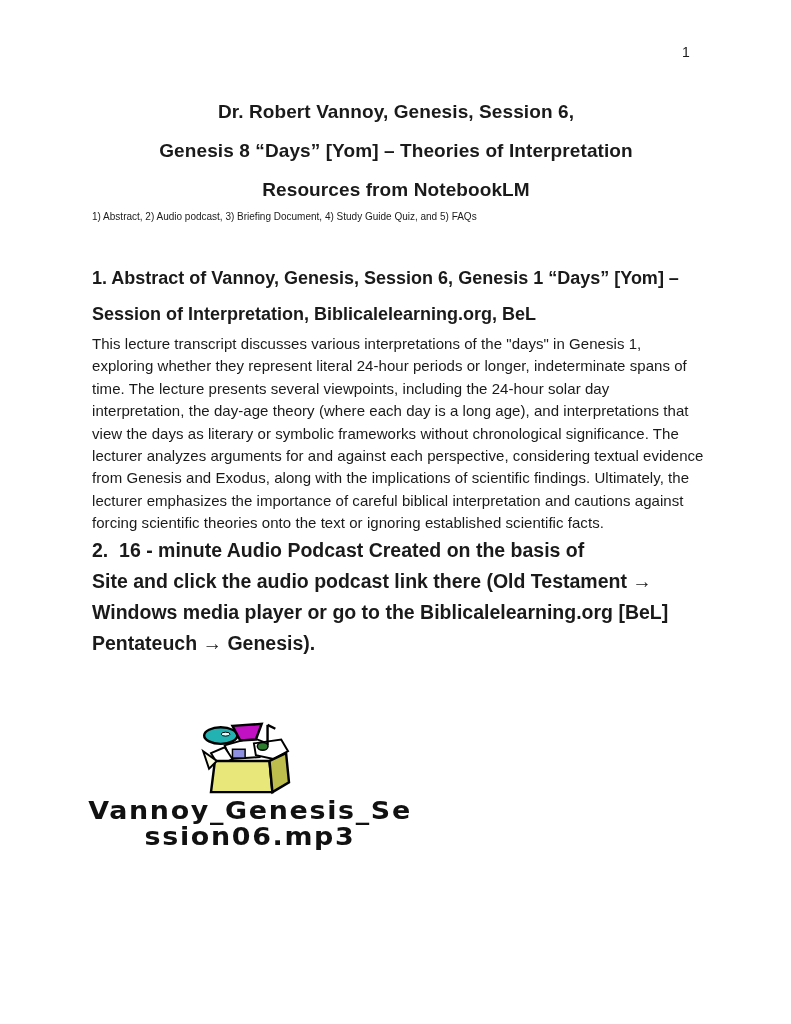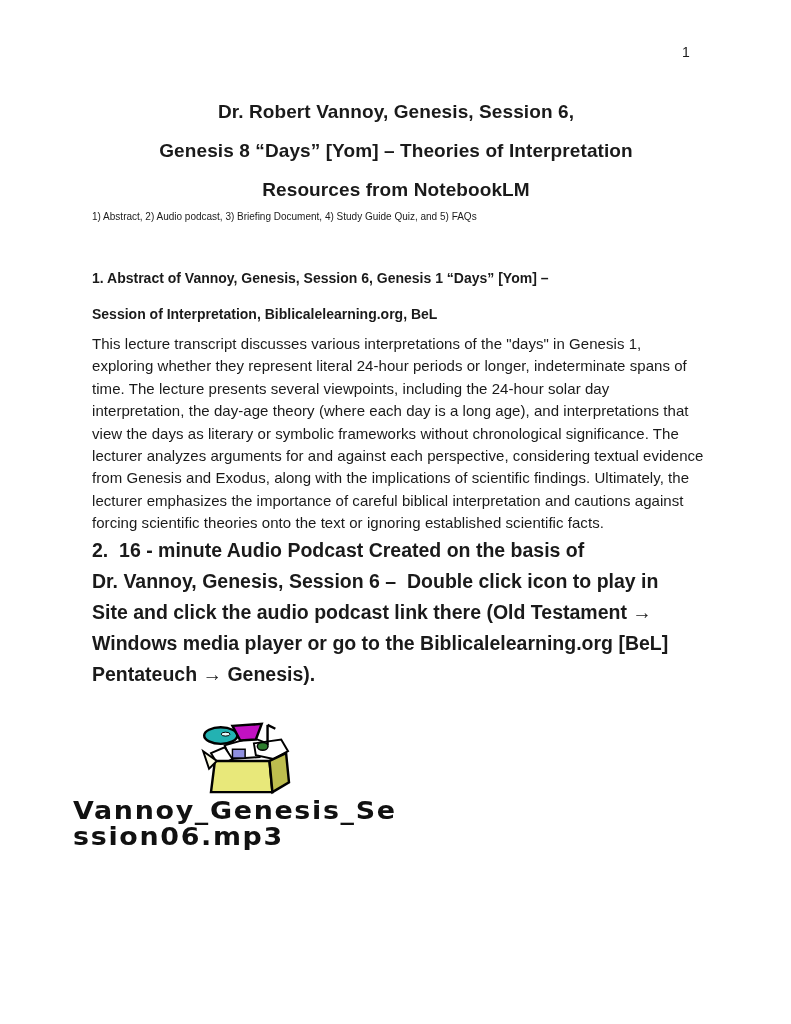--- a/index.html
+++ b/index.html
@@ -41,21 +41,21 @@
     font-size: 10px;
     line-height: 22px;
     white-space: pre;
   }
   .sec1-heading {
     position: absolute;
     top: 260px;
     left: 92px;
     width: 640px;
     margin: 0;
-    font-size: 14px;
+    font-size: 18px;
     font-weight: bold;
     line-height: 36px;
   }
   .sec1-heading .h-line { display: block; white-space: pre; }
   .abstract-body {
     position: absolute;
     top: 333px;
     left: 92px;
     width: 612px;
     margin: 0;
@@ -72,21 +72,21 @@
     font-size: 19.5px;
     font-weight: bold;
     line-height: 31px;
   }
   .sec2-heading .h-line { display: block; white-space: pre; }
   .attachment {
     position: absolute;
     top: 720px;
     left: 92px;
     width: 316px;
-    text-align: left;
+    text-align: center;
     cursor: pointer;
   }
   .attachment svg {
     display: block;
     width: 118px;
     height: 78px;
     margin: 0 auto 0 auto;
   }
   .filename {
     font-family: "DejaVu Sans", sans-serif;
@@ -117,21 +117,20 @@
 
   <h2 class="sec1-heading">
     <span class="h-line">1. Abstract of Vannoy, Genesis, Session 6, Genesis 1 “Days” [Yom] –</span>
     <span class="h-line">Session of Interpretation, Biblicalelearning.org, BeL</span>
   </h2>
 
   <p class="abstract-body">This lecture transcript discusses various interpretations of the "days" in Genesis 1, exploring whether they represent literal 24-hour periods or longer, indeterminate spans of time. The lecture presents several viewpoints, including the 24-hour solar day interpretation, the day-age theory (where each day is a long age), and interpretations that view the days as literary or symbolic frameworks without chronological significance. The lecturer analyzes arguments for and against each perspective, considering textual evidence from Genesis and Exodus, along with the implications of scientific findings. Ultimately, the lecturer emphasizes the importance of careful biblical interpretation and cautions against forcing scientific theories onto the text or ignoring established scientific facts.</p>
 
   <h2 class="sec2-heading">
     <span class="h-line">2.  16 - minute Audio Podcast Created on the basis of</span>
-    <span class="h-line">Dr. Vannoy, Genesis, Session 6 –  Double click icon to play in</span>
     <span class="h-line">Site and click the audio podcast link there (Old Testament →</span>
     <span class="h-line">Windows media player or go to the Biblicalelearning.org [BeL]</span>
     <span class="h-line">Pentateuch → Genesis).</span>
   </h2>
 
   <div class="attachment">
     <svg viewBox="0 0 120 80" xmlns="http://www.w3.org/2000/svg">
       <polygon points="34,26 62,18 78,24 70,38 40,40" stroke="#000" stroke-width="2" fill="#ffffff"></polygon>
       <polygon points="64,24 92,20 99,32 84,40 66,36" stroke="#000" stroke-width="2" fill="#ffffff"></polygon>
       <polygon points="20,34 34,28 42,40 28,47" stroke="#000" stroke-width="2" fill="#ffffff"></polygon>

